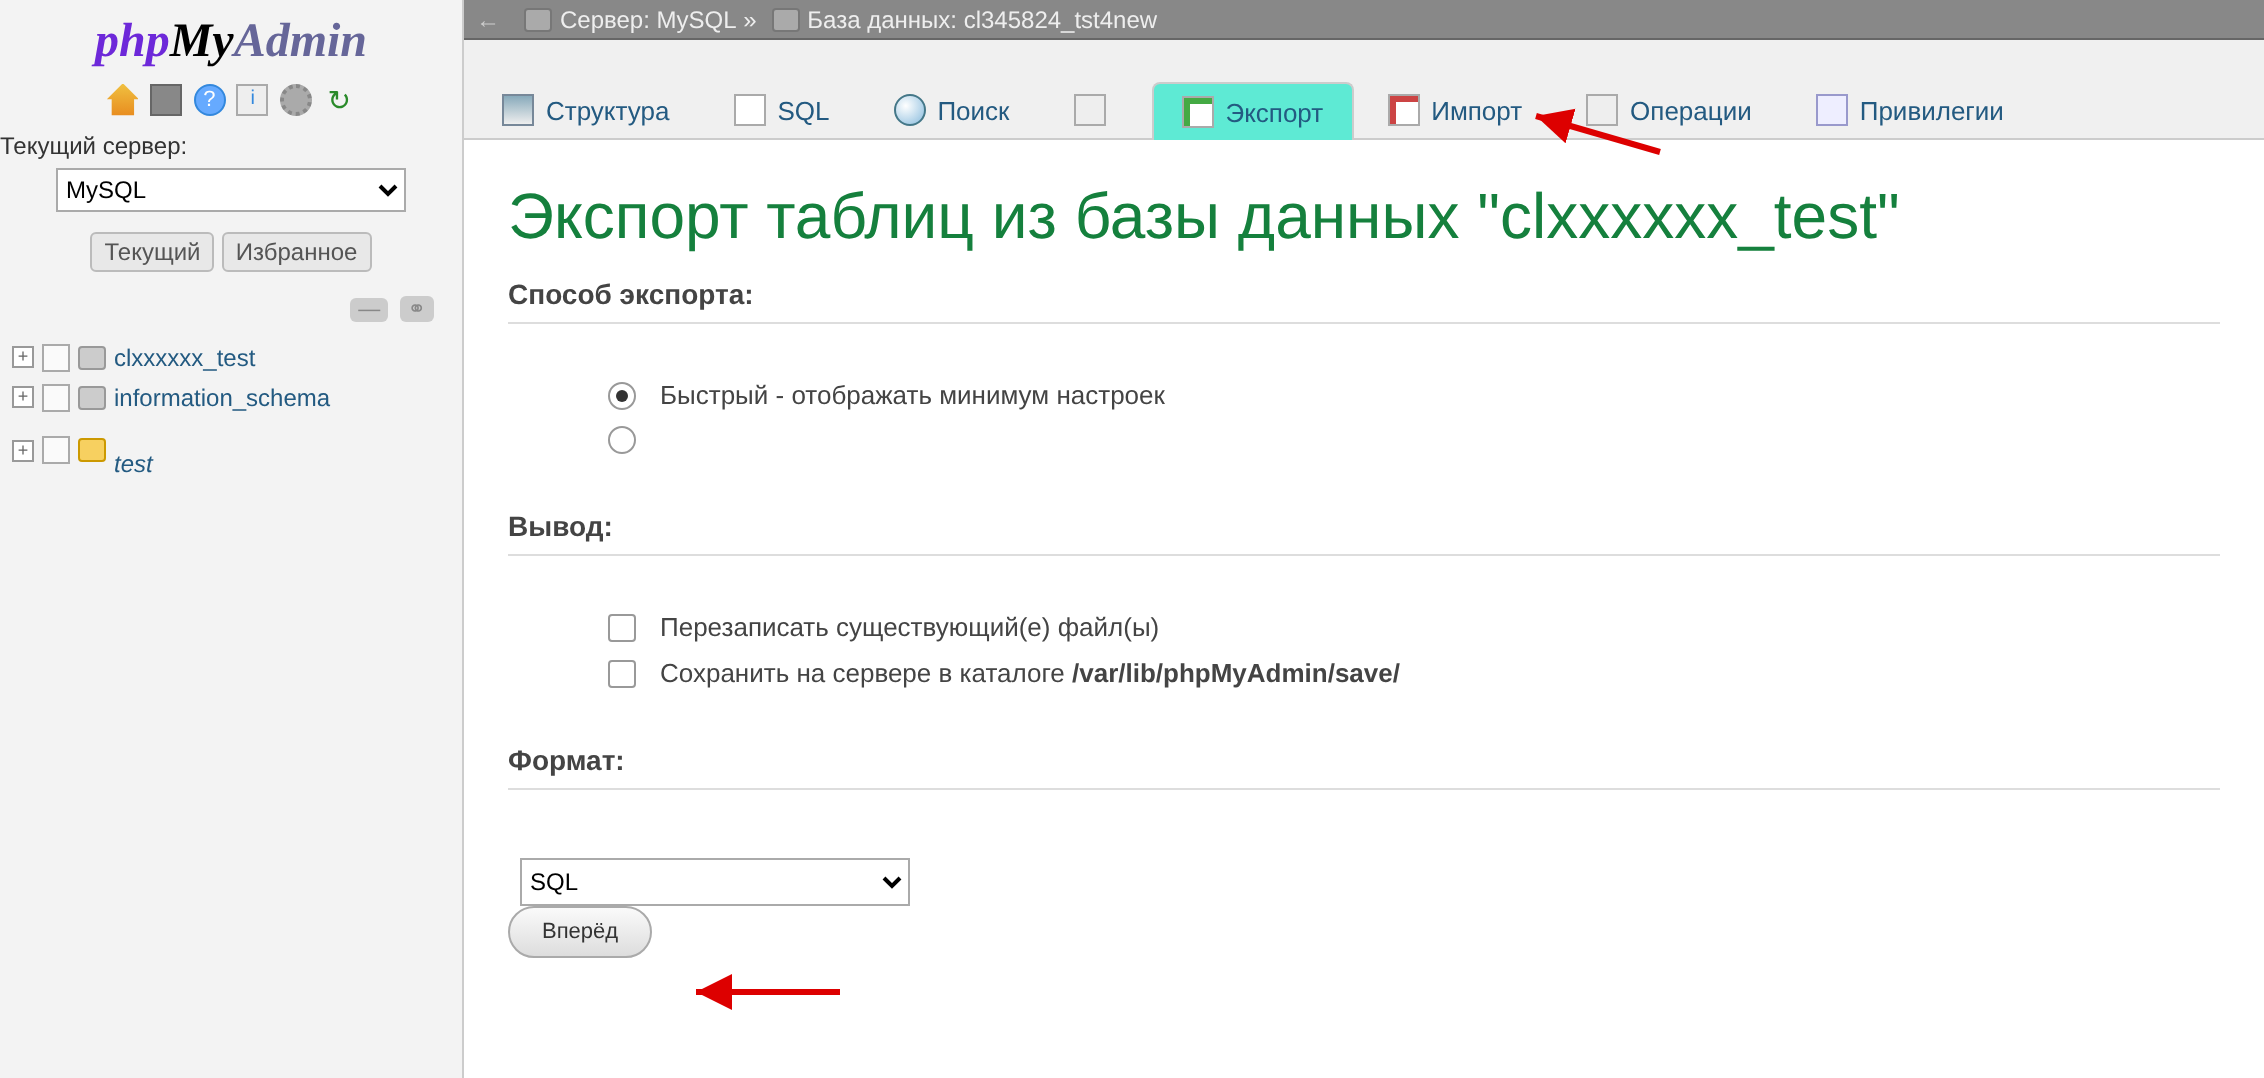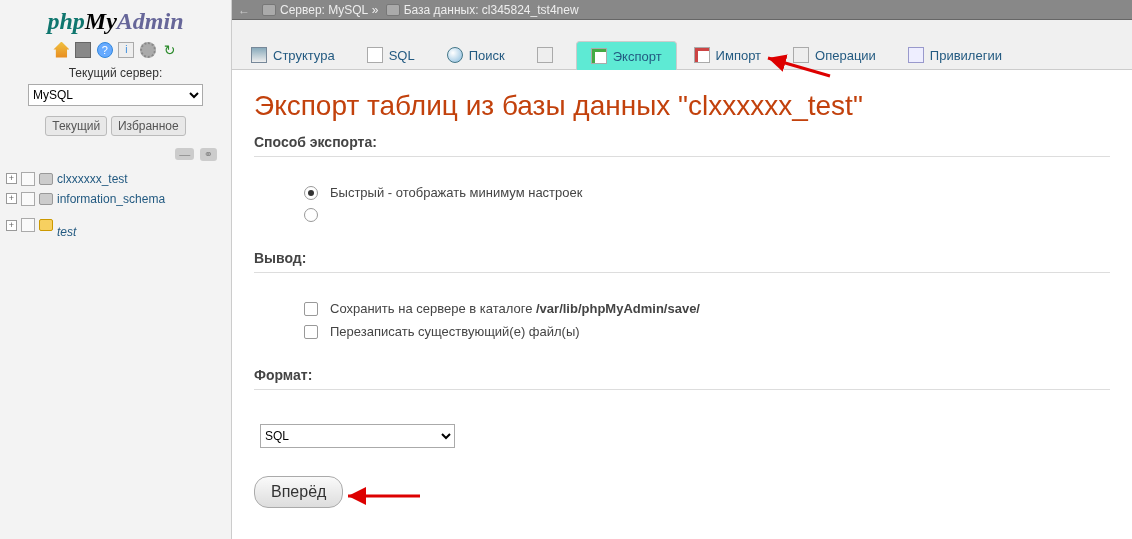--- a/index.html
+++ b/index.html
@@ -22,21 +22,21 @@
   padding-top: 6px;
 }
 .logo {
   text-align: center;
   padding: 2px 0 4px;
   font-family: Georgia, serif;
   font-size: 24px;
   font-style: italic;
   font-weight: bold;
 }
-.logo .php { color: #0f766e; }
+.logo .php { color: #6d28d9; }
 .logo .my { color: #000000; }
 .logo .admin { color: #666699; }
 .toolbar-icons {
   text-align: center;
   padding: 2px 0 6px;
 }
 .toolbar-icons span {
   display: inline-block;
   width: 16px;
   height: 16px;
@@ -44,21 +44,20 @@
   vertical-align: middle;
   cursor: pointer;
 }
 .ic-home { background: linear-gradient(#f0c040,#e88c1f); border-radius: 2px 2px 0 0; clip-path: polygon(50% 0, 100% 50%, 85% 50%, 85% 100%, 15% 100%, 15% 50%, 0 50%); }
 .ic-exit { background: #888; border: 1px solid #666; }
 .ic-help { background: #66aaff; border: 1px solid #3388dd; border-radius: 50%; font-size: 11px; color: #fff; text-align:center; line-height:14px; }
 .ic-docs { background: #eee; border: 1px solid #aaa; font-size:10px; color:#3388dd; text-align:center; line-height:14px; }
 .ic-gear { background: #aaa; border-radius: 50%; border: 2px dotted #888; }
 .ic-reload { color: #2a8a2a; font-size: 14px; text-align:center; line-height:16px; }
 .server-label {
-  text-align: center;
   font-size: 12px;
   color: #333;
   padding: 2px 0 4px;
 }
 .server-select {
   width: 175px;
   margin: 0 auto 8px;
   display: block;
   font-size: 12px;
   height: 22px;
@@ -200,22 +199,22 @@
 .ic-priv { background: #eef; border:1px solid #99c; }
 
 .content {
   padding: 20px 22px;
   flex: 1;
   background: #fff;
   position: relative;
 }
 h2.page-title {
   font-weight: normal;
-  font-size: 28px;
-  color: #c2410c;
+  font-size: 32px;
+  color: #15803d;
   margin-bottom: 12px;
 }
 .section-title {
   font-weight: bold;
   font-size: 14px;
   color: #444;
   border-bottom: 1px solid #ddd;
   padding-bottom: 6px;
   margin-bottom: 24px;
 }
@@ -242,23 +241,22 @@
 .fmt-select {
   width: 195px;
   height: 24px;
   font-size: 12px;
   margin-top: 10px;
   margin-left: 6px;
   border: 1px solid #aaa;
   background: #fff;
 }
 .go-btn {
-  margin-top: 28px;
   padding: 6px 16px;
-  font-size: 16px;
+  font-size: 11px;
   background: linear-gradient(#fafafa,#ddd);
   border: 1px solid #aaa;
   border-radius: 14px;
   cursor: pointer;
   color: #333;
 }
 .arrow-annot {
   position: absolute;
   pointer-events: none;
 }
@@ -370,27 +368,27 @@
       </div>
       <div class="opt-row">
         <span class="radio"></span>
       </div>
     </div>
 
     <div class="section-title">Вывод:</div>
     <div class="option-block">
       <div class="opt-row">
         <span class="chk"></span>
+        <span>Перезаписать существующий(е) файл(ы)</span>
+      </div>
+      <div class="opt-row">
+        <span class="chk"></span>
         <span>
           <span>Сохранить на сервере в каталоге </span><b>/var/lib/phpMyAdmin/save/</b>
         </span>
-      </div>
-      <div class="opt-row">
-        <span class="chk"></span>
-        <span>Перезаписать существующий(е) файл(ы)</span>
       </div>
     </div>
 
     <div class="section-title">Формат:</div>
     <select class="fmt-select">
       <option>SQL</option>
     </select>
 
     <div>
       <button class="go-btn">Вперёд</button>

